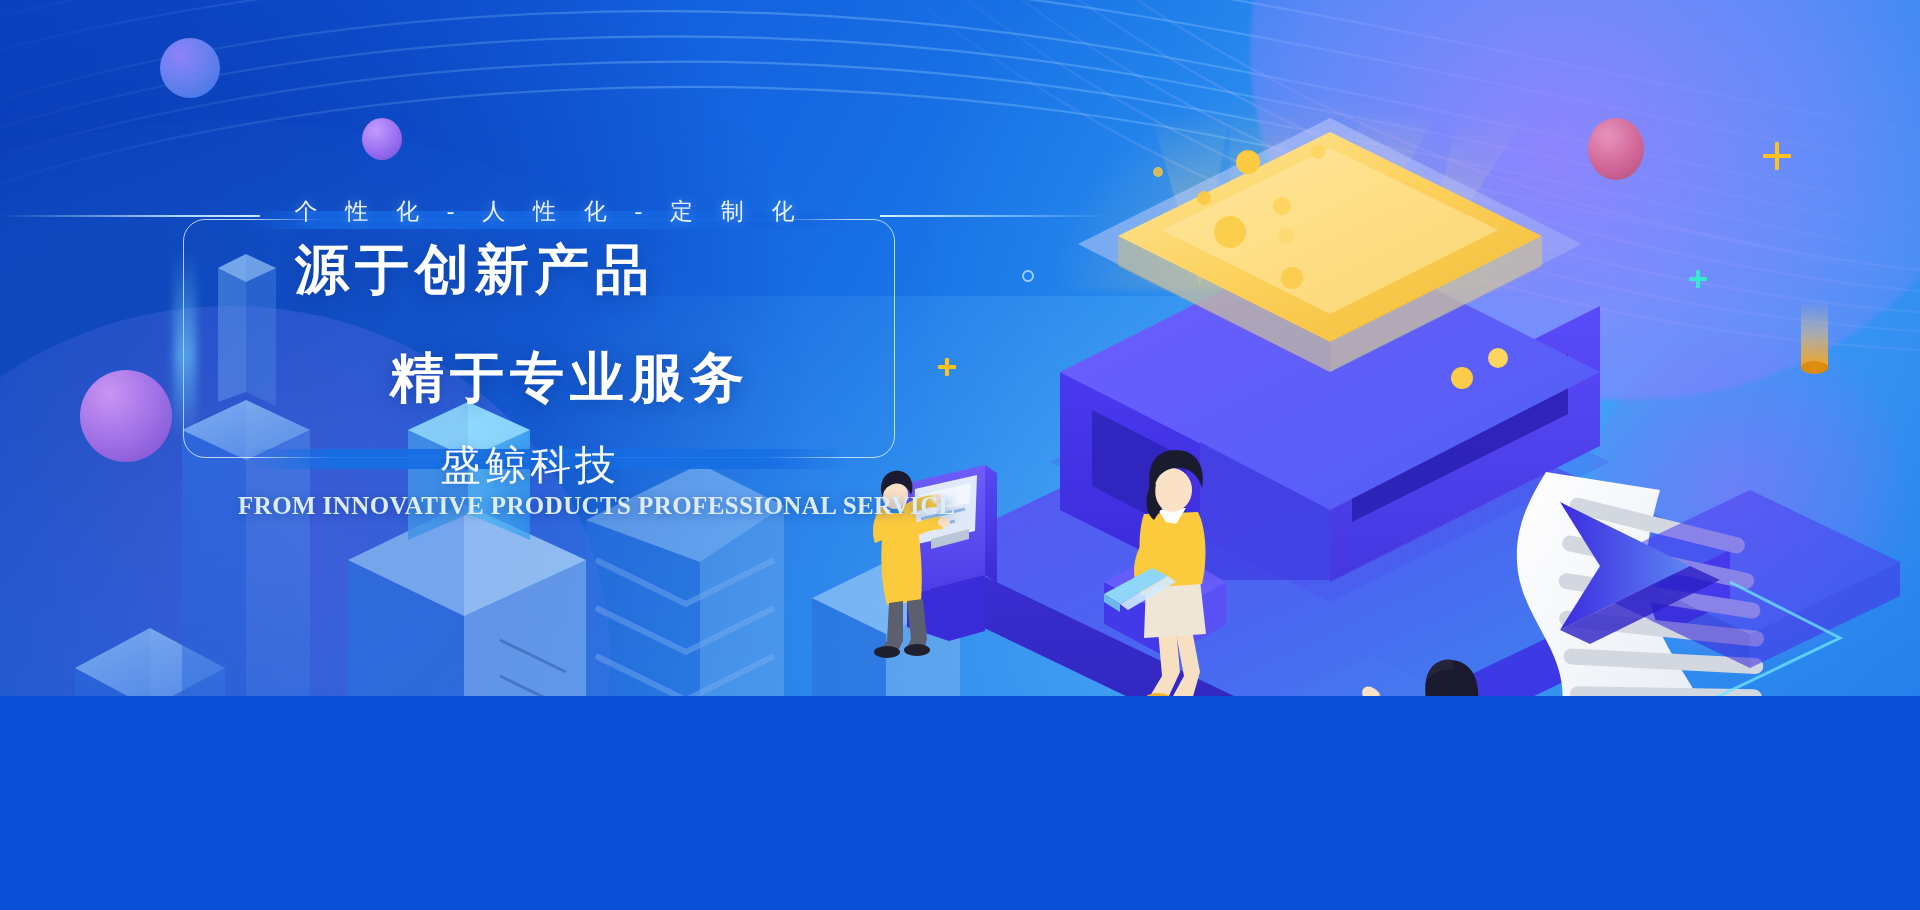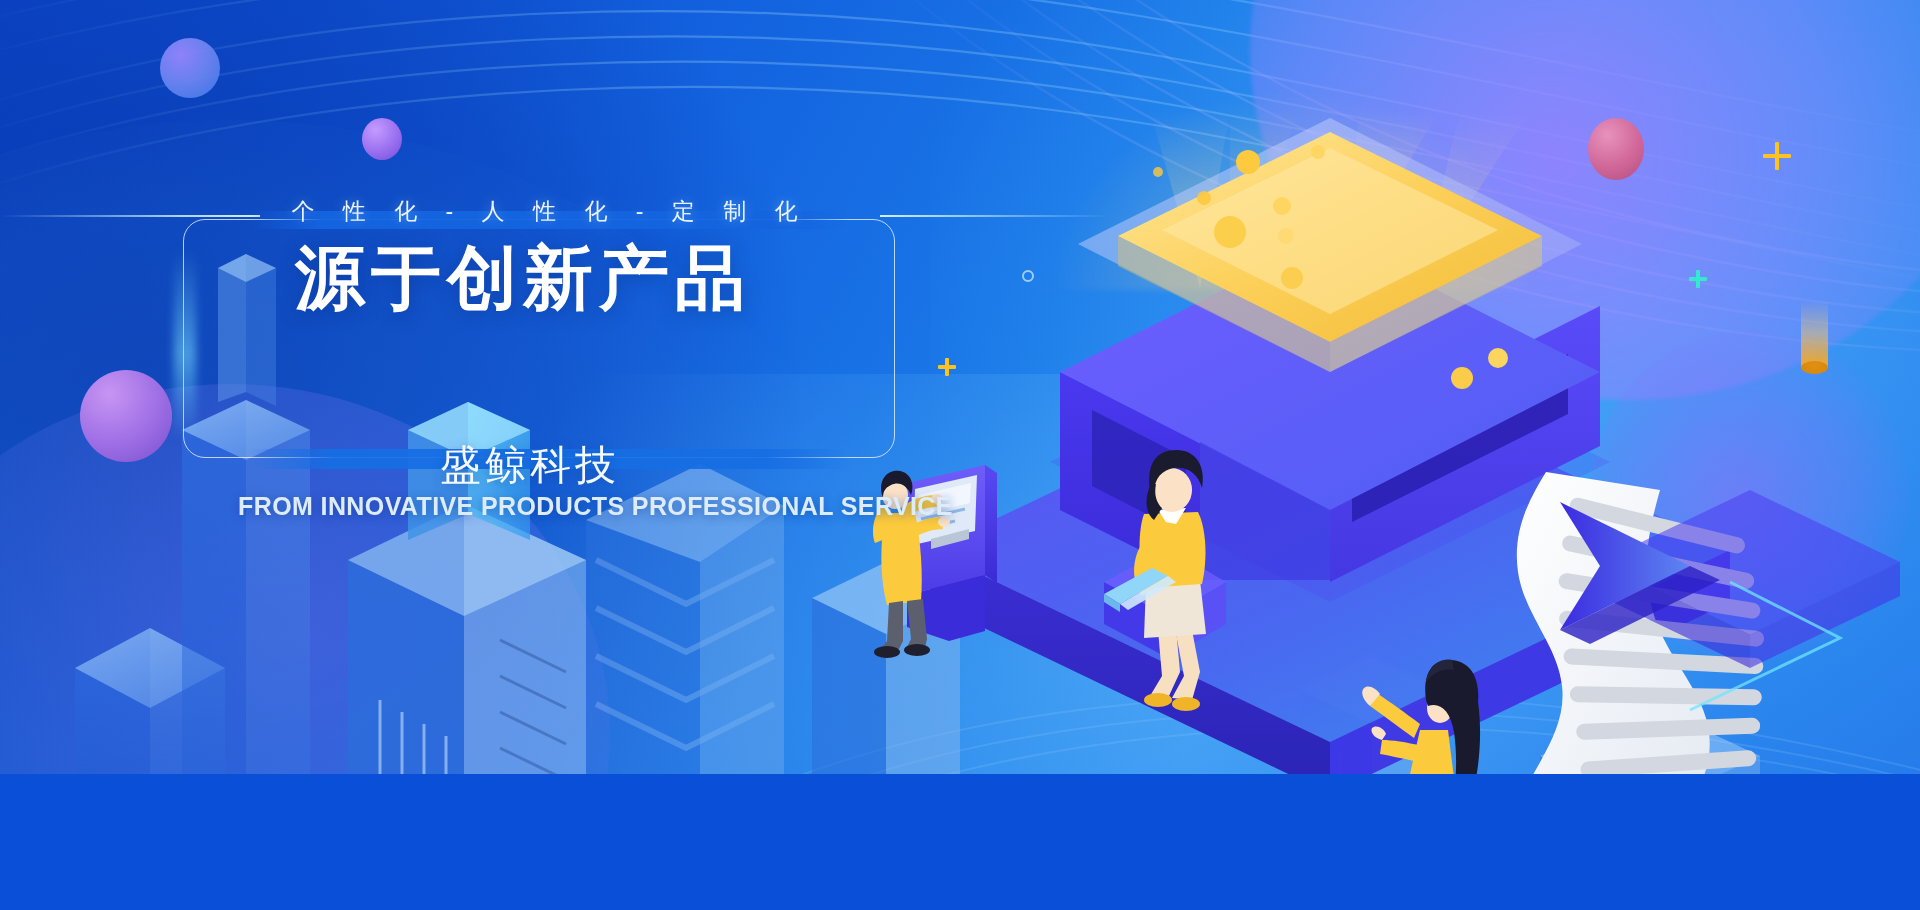--- a/index.html
+++ b/index.html
@@ -6,30 +6,31 @@
   * { box-sizing: border-box; margin: 0; padding: 0; }
   html, body {
     width: 1920px; height: 910px;
     overflow: hidden;
     font-family: "Liberation Sans", "DejaVu Sans", sans-serif;
     background: #0a4fd8;
   }
 
   #banner {
     position: relative;
-    width: 1920px; height: 774px;
+    width: 1920px; height: 696px;
     overflow: hidden;
     background: linear-gradient(118deg,
         #0b47c9 0%,
         #0f55d6 18%,
         #1464e0 34%,
         #1b7ae8 52%,
         #2f8ff0 68%,
         #2b85ee 80%,
         #2379e9 100%);
+    font-family: Liberation Serif, serif;
   }
 
   
   .wash {
     position: absolute;
     pointer-events: none;
   }
   .wash-left-dark {
     left: -200px; top: -120px; width: 1000px; height: 1150px;
     background: radial-gradient(ellipse at 35% 45%, rgba(7,48,160,.72) 0%, rgba(9,55,175,.45) 42%, rgba(9,55,175,0) 72%);
@@ -145,21 +146,21 @@
   }
   .frame-line-top-right {
     position:absolute; left:880px; top:215px; width:230px; height:2px;
     background: linear-gradient(90deg, rgba(220,248,255,.95) 0%, rgba(200,240,255,.70) 35%, rgba(170,230,255,0) 100%);
   }
 
   .headline {
     position:absolute;
     color:#ffffff;
     font-weight:700;
-    font-size:70px;
+    font-size:54px;
     letter-spacing:6px;
     line-height:1;
     text-shadow: 0 3px 18px rgba(4,40,120,.38);
     white-space:nowrap;
   }
   .headline-1 { left:295px; top:243px; }
   .headline-2 { left:390px; top:351px; }
 
   .brand {
     position:absolute; left:440px; top:438px;
@@ -597,19 +598,20 @@
 
     <div class="frame"></div>
     <div class="frame-glow-left"></div>
     <div class="frame-mask-top"></div>
     <div class="frame-mask-bottom"></div>
 
     <div class="tagline">个 性 化 - 人 性 化 - 定 制 化</div>
 
     <div class="headline headline-1">源于创新产品</div>
 
+    <div class="headline headline-2">精于专业服务</div>
 
     <div class="brand">盛鲸科技</div>
 
     <div class="en-sub">FROM INNOVATIVE PRODUCTS PROFESSIONAL SERVICE</div>
   </div>
 
 </div>
 
 </body></html>

